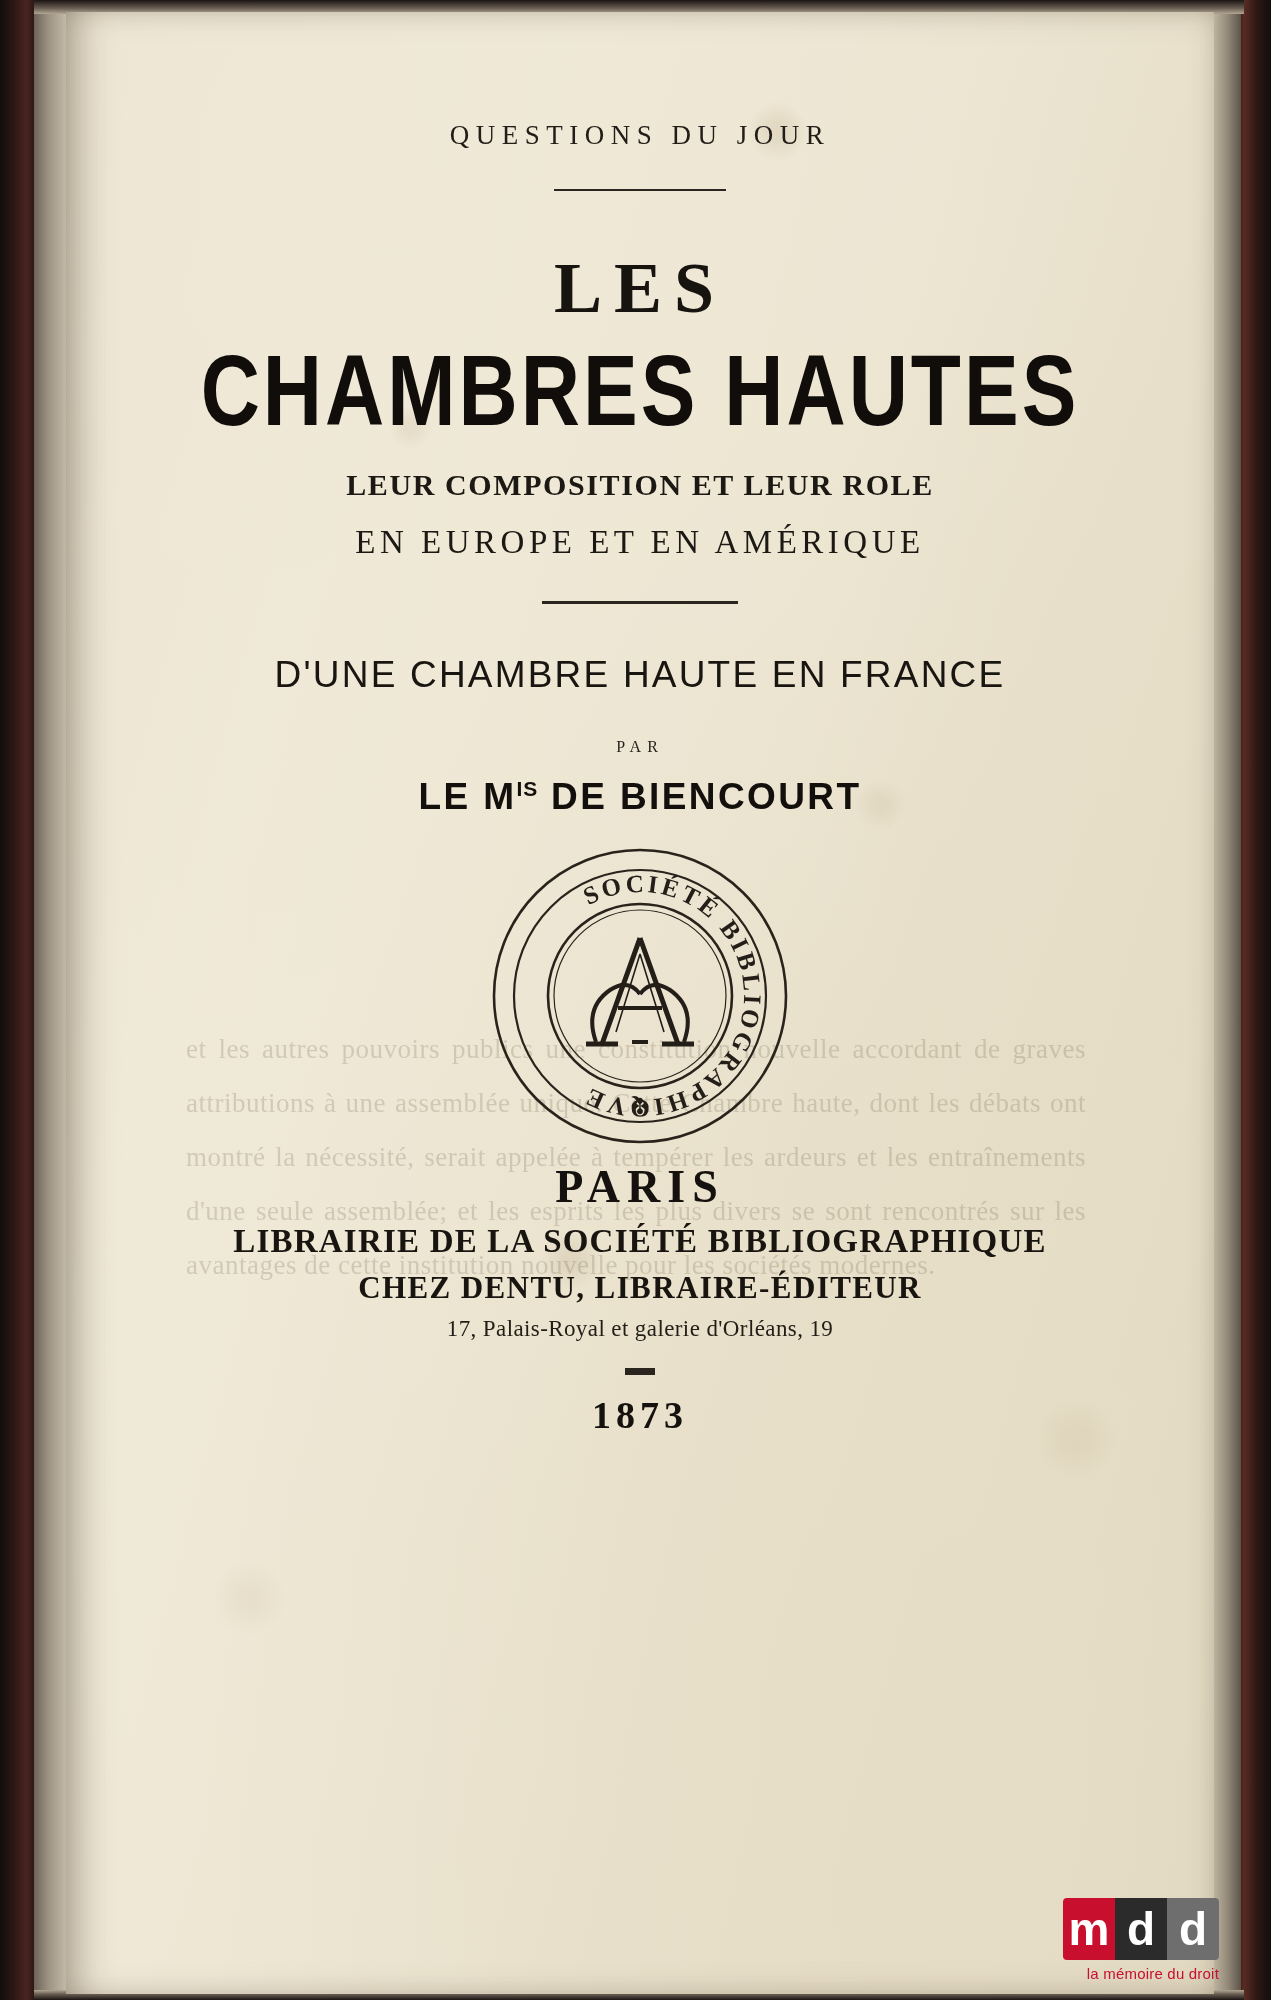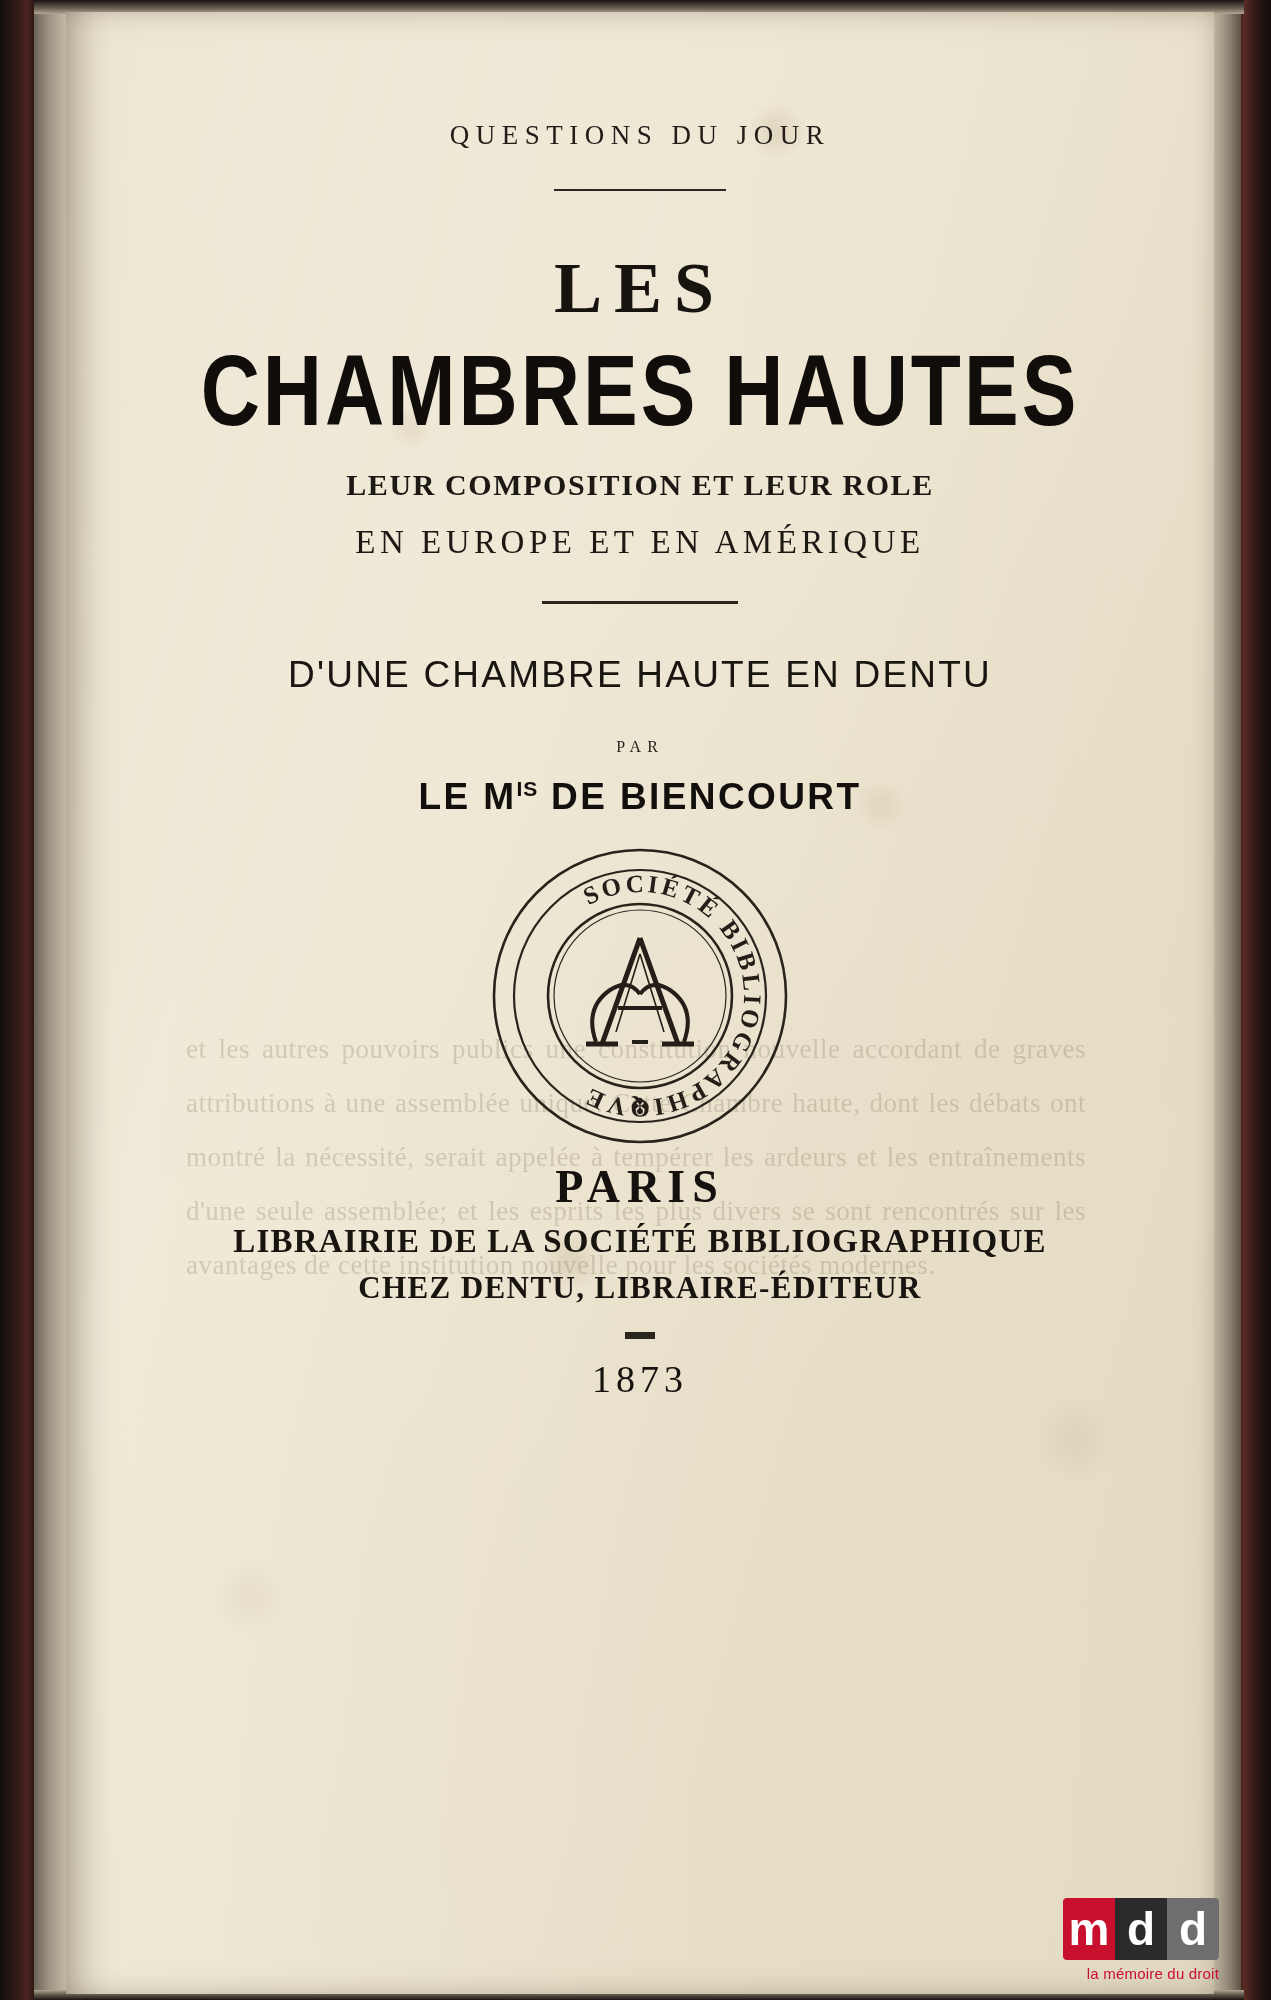--- a/index.html
+++ b/index.html
@@ -246,21 +246,21 @@
   .imp-4 {
     margin-top: 10px;
     font-family: "Liberation Serif", serif;
     font-size: 23px;
     letter-spacing: 0.4px;
     color: #221d17;
   }
   .imp-year {
     margin-top: 18px;
     font-family: "Liberation Serif", serif;
-    font-weight: 400;
+    font-weight: 700;
     font-size: 38px;
     letter-spacing: 5px;
     color: #15110e;
   }
 
   
   #watermark {
     position: absolute;
     right: 52px; bottom: 18px;
     z-index: 9;
@@ -321,21 +321,21 @@
       <div class="t-les">LES</div>
 
       <div class="t-main">CHAMBRES HAUTES</div>
 
       <div class="t-sub1">LEUR COMPOSITION ET LEUR ROLE</div>
 
       <div class="t-sub2">EN EUROPE ET EN AMÉRIQUE</div>
 
       <div class="rule-mid"></div>
 
-      <div class="t-sub3">D'UNE CHAMBRE HAUTE EN DENTU</div>
+      <div class="t-sub3">D'UNE CHAMBRE HAUTE EN FRANCE</div>
 
       <div class="t-par">PAR</div>
 
       <div class="t-author">
         <span>LE M</span><sup>IS</sup><span> DE BIENCOURT</span>
       </div>
 
       <div class="device">
         <svg width="300" height="300" viewBox="0 0 300 300" aria-hidden="true">
           <defs>
@@ -366,20 +366,21 @@
         </svg>
       </div>
 
       <div class="imp-city">PARIS</div>
 
       <div class="imp-1">LIBRAIRIE DE LA SOCIÉTÉ BIBLIOGRAPHIQUE</div>
 
 
       <div class="imp-3">CHEZ DENTU, LIBRAIRE-ÉDITEUR</div>
 
+      <div class="imp-4">17, Palais-Royal et galerie d'Orléans, 19</div>
 
       <div class="rule-tiny"></div>
 
       <div class="imp-year">1873</div>
 
     </div>
 
   </div>
 
   <div id="watermark">

